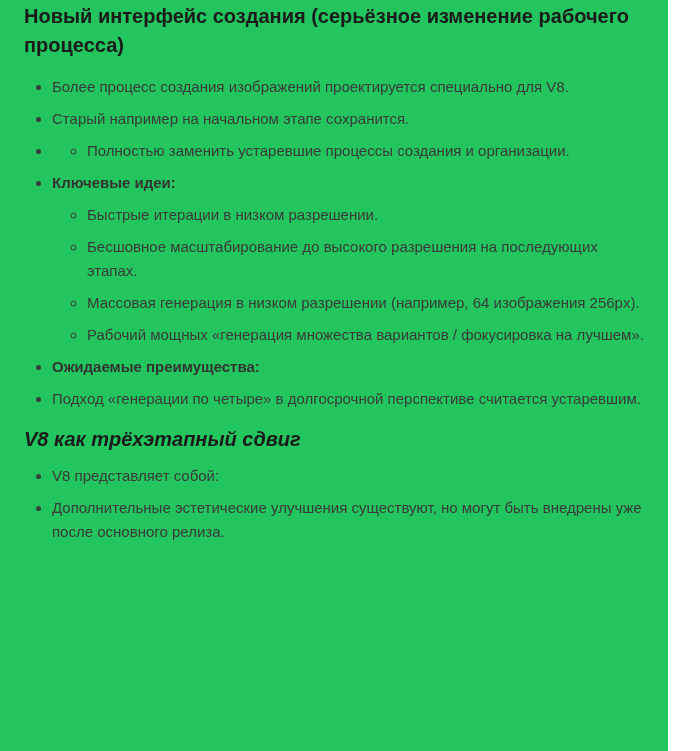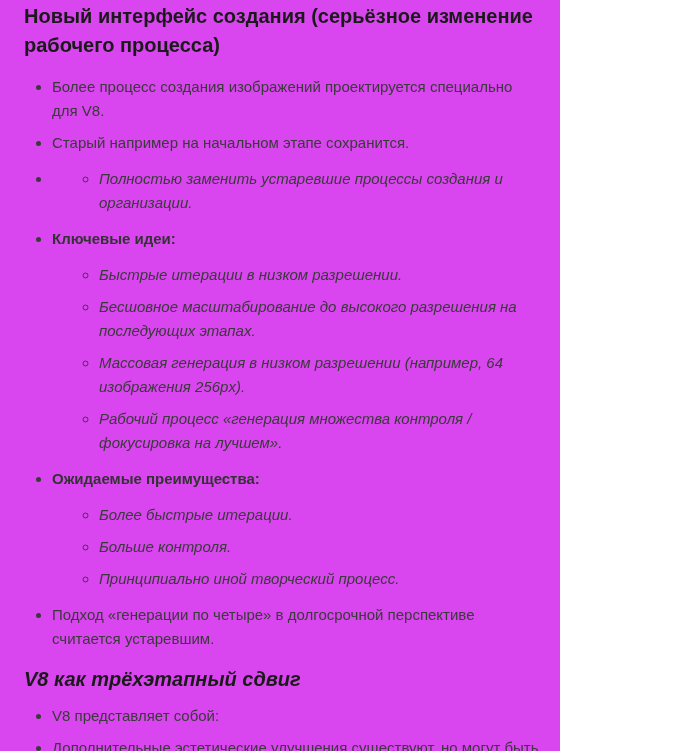--- a/index.html
+++ b/index.html
@@ -1,21 +1,21 @@
 <!DOCTYPE html>
 <html lang="ru"><head>
 <meta charset="utf-8">
 <style>
   html, body { margin: 0; padding: 0; background: #ffffff; }
   .doc {
     box-sizing: border-box;
-    width: 560px;
+    width: 668px;
     height: 751px;
     overflow: hidden;
-    background: #d946ef;
+    background: #22c55e;
     padding: 2px 20px 6px 24px;
     font-family: "Liberation Sans", sans-serif;
     font-size: 15px;
     line-height: 1.6;
     color: #3a3a3a;
   }
   h1.doc-heading, h2.doc-heading {
     font-family: "Liberation Sans", sans-serif;
     font-size: 20px;
     line-height: 1.45;
@@ -23,24 +23,23 @@
     color: #1a1a1a;
   }
   h1.doc-heading { margin: 0 0 15px 0; }
   h2.doc-heading { margin: 14px 0 10px 0; font-style: italic; }
   ul.lvl1 {
     margin: 0;
     padding-left: 28px;
     list-style-type: disc;
   }
   ul.lvl2 {
-    margin: 12px;
+    margin: 0;
     padding-left: 35px;
     list-style-type: circle;
-    font-style: italic;
   }
   ol.numbered {
     margin: 0;
     padding-left: 48px;
     list-style-type: decimal;
   }
   li { margin: 8px 0 0 0; padding: 0; }
   li::marker { color: #3a3a3a; }
   strong.term { font-weight: 700; color: #333333; }
 </style>
@@ -71,37 +70,26 @@
         <li>
           <span>Быстрые итерации в низком разрешении.</span>
         </li>
         <li>
           <span>Бесшовное масштабирование до высокого разрешения на последующих этапах.</span>
         </li>
         <li>
           <span>Массовая генерация в низком разрешении (например, 64 изображения 256px).</span>
         </li>
         <li>
-          <span>Рабочий процесс «генерация множества контроля / фокусировка на лучшем».</span>
+          <span>Рабочий мощных «генерация множества вариантов / фокусировка на лучшем».</span>
         </li>
       </ul>
     </li>
     <li>
       <strong class="term">Ожидаемые преимущества:</strong>
-      <ul class="lvl2">
-        <li>
-          <span>Более быстрые итерации.</span>
-        </li>
-        <li>
-          <span>Больше контроля.</span>
-        </li>
-        <li>
-          <span>Принципиально иной творческий процесс.</span>
-        </li>
-      </ul>
     </li>
     <li>
       <span>Подход «генерации по четыре» в долгосрочной перспективе считается устаревшим.</span>
     </li>
   </ul>
 
   <h2 class="doc-heading">V8 как трёхэтапный сдвиг</h2>
 
   <ul class="lvl1">
     <li>

